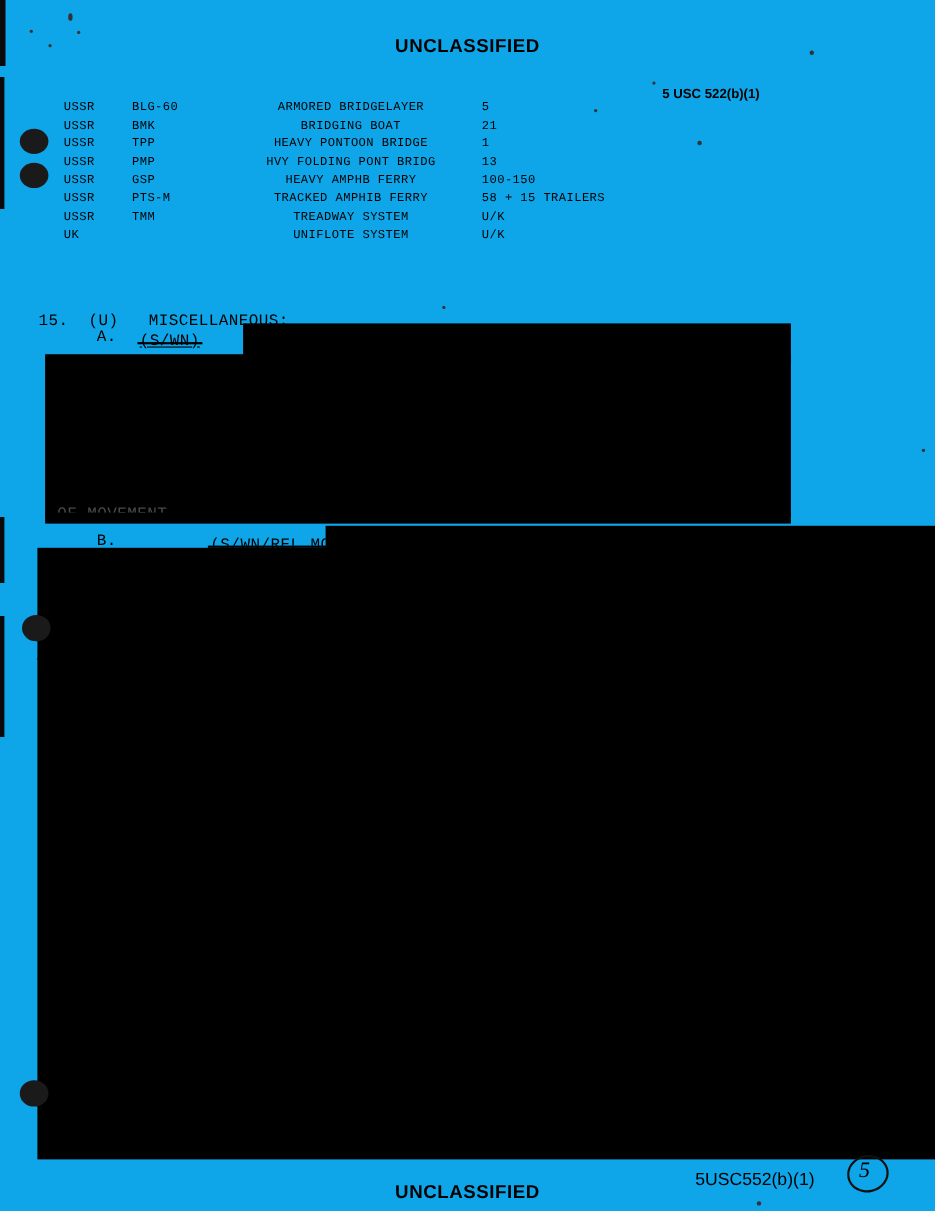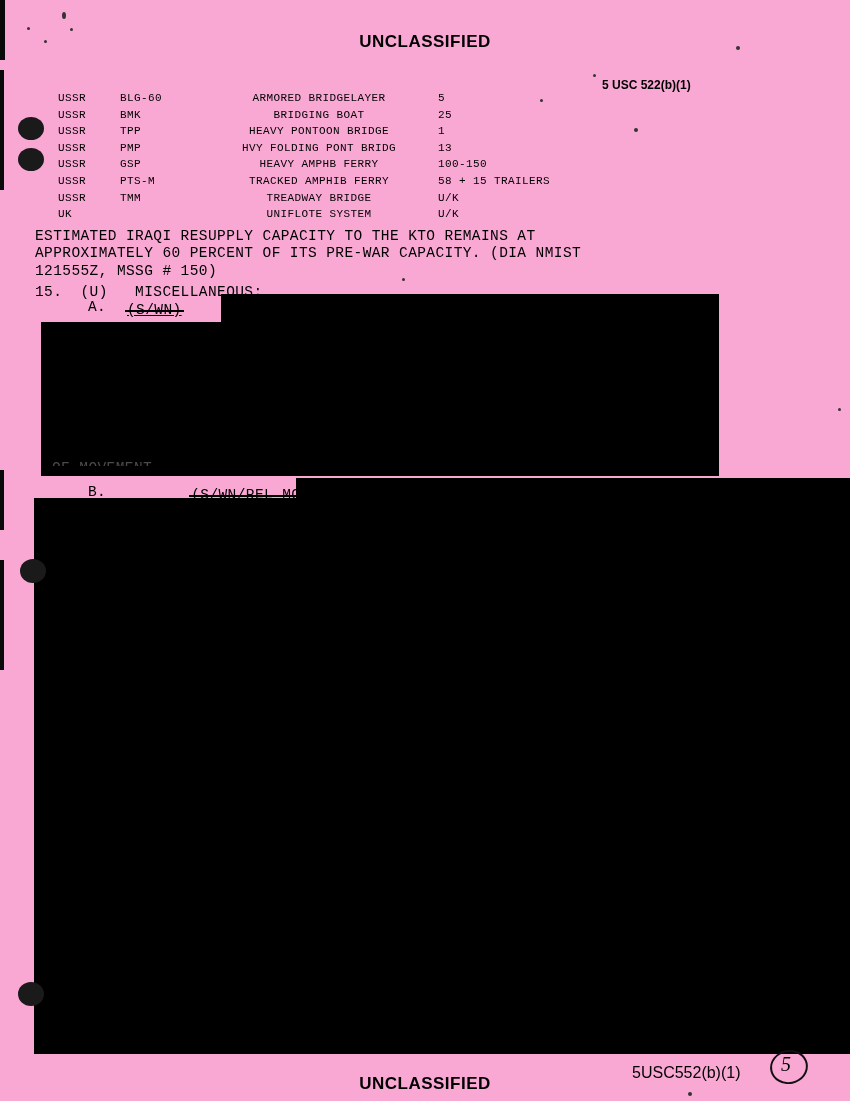--- a/index.html
+++ b/index.html
@@ -8,21 +8,21 @@
     background: #ffffff;
   }
   body {
     font-family: "Liberation Mono", "DejaVu Sans Mono", monospace;
     color: #000000;
   }
   #page {
     position: relative;
     width: 850px;
     height: 1101px;
-    background: #f9a8d4;
+    background: #0ea5e9;
     overflow: hidden;
   }
 
   
   .edge-mark {
     position: absolute;
     background: #0a0a0a;
   }
   .speck {
     position: absolute;
@@ -188,21 +188,21 @@
       <tr>
         <td class="col-country">USSR</td>
         <td class="col-desig">BLG-60</td>
         <td class="col-name">ARMORED BRIDGELAYER</td>
         <td class="col-qty">5</td>
       </tr>
       <tr>
         <td class="col-country">USSR</td>
         <td class="col-desig">BMK</td>
         <td class="col-name">BRIDGING BOAT</td>
-        <td class="col-qty">25</td>
+        <td class="col-qty">21</td>
       </tr>
       <tr>
         <td class="col-country">USSR</td>
         <td class="col-desig">TPP</td>
         <td class="col-name">HEAVY PONTOON BRIDGE</td>
         <td class="col-qty">1</td>
       </tr>
       <tr>
         <td class="col-country">USSR</td>
         <td class="col-desig">PMP</td>
@@ -217,36 +217,33 @@
       </tr>
       <tr>
         <td class="col-country">USSR</td>
         <td class="col-desig">PTS-M</td>
         <td class="col-name">TRACKED AMPHIB FERRY</td>
         <td class="col-qty">58 + 15 TRAILERS</td>
       </tr>
       <tr>
         <td class="col-country">USSR</td>
         <td class="col-desig">TMM</td>
-        <td class="col-name">TREADWAY BRIDGE</td>
+        <td class="col-name">TREADWAY SYSTEM</td>
         <td class="col-qty">U/K</td>
       </tr>
       <tr>
         <td class="col-country">UK</td>
         <td class="col-desig"></td>
         <td class="col-name">UNIFLOTE SYSTEM</td>
         <td class="col-qty">U/K</td>
       </tr>
     </tbody>
   </table>
 
   
-  <div class="para-block" style="top:228px;">ESTIMATED IRAQI RESUPPLY CAPACITY TO THE KTO REMAINS AT
-APPROXIMATELY 60 PERCENT OF ITS PRE-WAR CAPACITY. (DIA NMIST
-121555Z, MSSG # 150)</div>
 
   
   <div class="item-line" style="left:35px; top:284px;">15.  (U)   MISCELLANEOUS:</div>
 
   
   <div class="classmark" style="left:88px; top:299px;">A.</div>
   <div class="classmark strike" style="left:127px; top:301px;text-decoration:underline;">(S/WN)</div>
 
   
   <div class="redaction" style="left:221px; top:294px; width:498px; height:36px;"></div>

